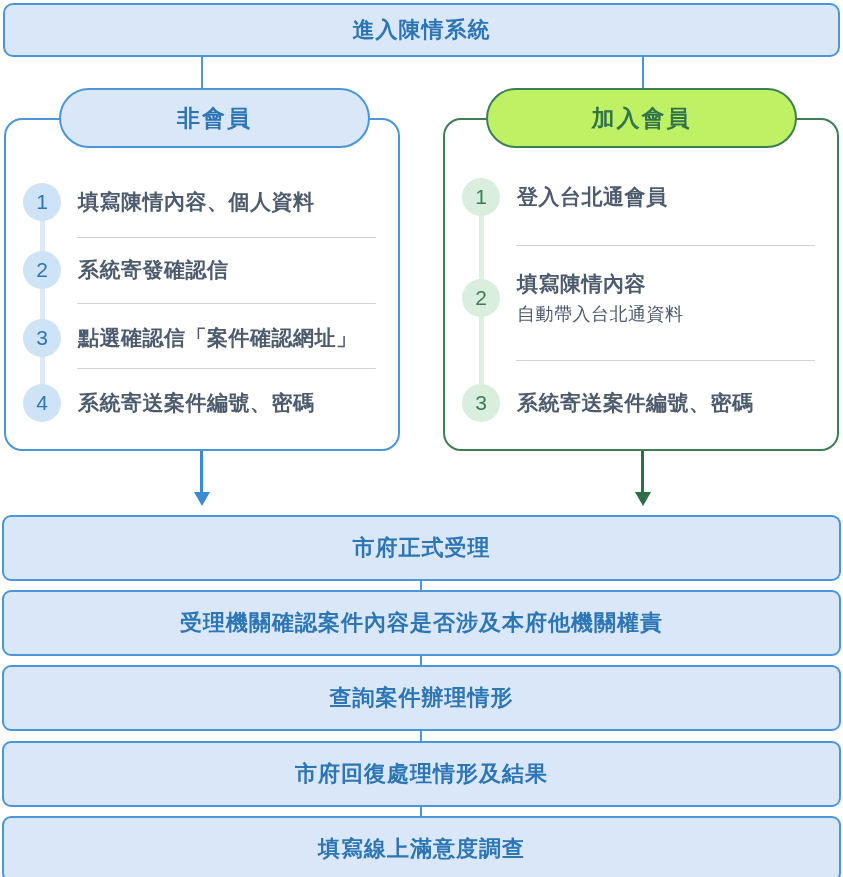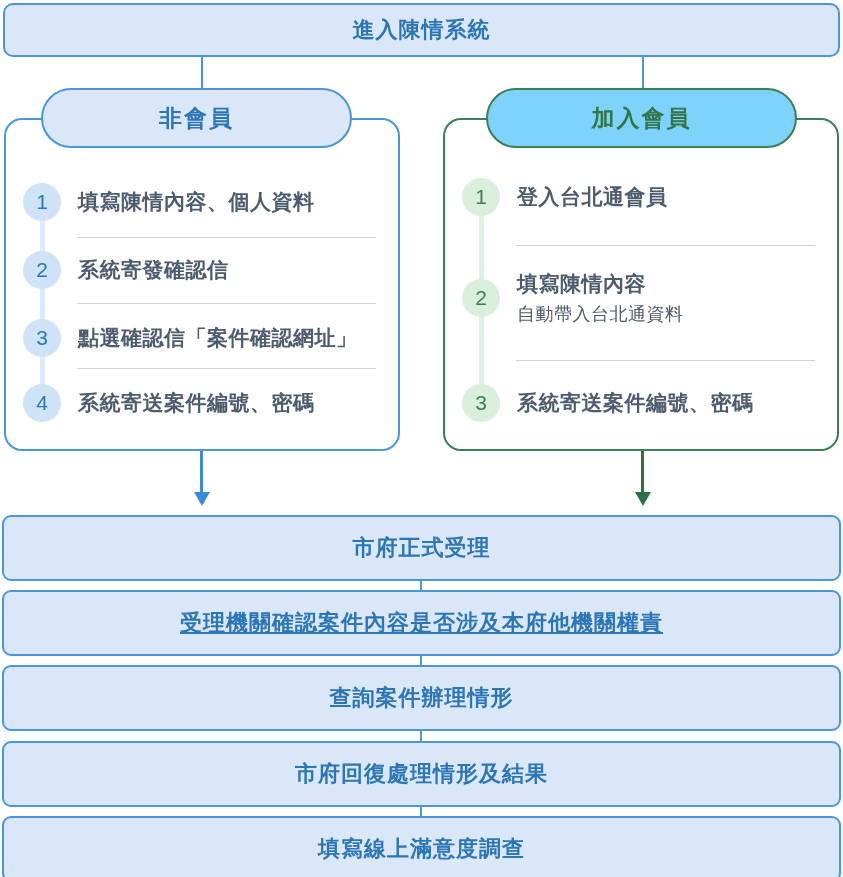--- a/index.html
+++ b/index.html
@@ -24,22 +24,22 @@
     background:#fff;border-radius:18px;
   }
   .panel-blue{left:4px;border:2px solid #4a96d8;}
   .panel-green{left:443px;border:2px solid #3e7e55;}
   
   .pill{
     position:absolute;top:88px;width:311px;height:60px;box-sizing:border-box;
     border-radius:30px;display:flex;align-items:center;justify-content:center;
     font-size:23px;font-weight:bold;letter-spacing:2px;z-index:3;
   }
-  .pill-blue{left:41px;background:#d9e7f8;border:2px solid #4a96d8;color:#2d76b5;}
-  .pill-green{left:486px;background:#7dd3fc;border:2px solid #3e7e55;color:#33744b;}
+  .pill-blue{left:59px;background:#d9e7f8;border:2px solid #4a96d8;color:#2d76b5;}
+  .pill-green{left:486px;background:#bef264;border:2px solid #3e7e55;color:#33744b;}
   
   .track{position:absolute;left:34px;width:5px;border-radius:3px;}
   .track-blue{top:82px;height:201px;background:#dce9f7;}
   .track-green{top:77px;height:206px;background:#ddf0e2;}
   
   .step{
     position:absolute;left:17px;right:6px;display:flex;align-items:center;gap:17px;
     transform:translateY(-50%);
   }
   .dot{
@@ -59,21 +59,21 @@
     border-left:8px solid transparent;border-right:8px solid transparent;}
   .arrow-head-blue{left:194px;border-top:14px solid #3b8ad6;}
   .arrow-head-green{left:635px;border-top:14px solid #2f6f48;}
   
   .bar{
     position:absolute;left:2px;width:839px;height:66px;box-sizing:border-box;
     background:#d9e7f8;border:2px solid #4a96d8;border-radius:9px;z-index:1;
     display:flex;align-items:center;justify-content:center;
     font-size:22px;font-weight:bold;color:#2d76b5;letter-spacing:1px;
   }
-  .bar1{top:515px;} .bar2{top:590px;text-decoration:underline;} .bar3{top:665px;text-align:center;} .bar4{top:741px;} .bar5{top:816px;}
+  .bar1{top:515px;} .bar2{top:590px;} .bar3{top:665px;text-align:center;} .bar4{top:741px;} .bar5{top:816px;}
   .bar-link{position:absolute;left:420px;width:2px;height:21px;background:#4a96d8;}
   .bl1{top:571px;} .bl2{top:646px;} .bl3{top:722px;} .bl4{top:797px;}
 </style>
 </head>
 <body>
 
 <div class="canvas">
 
   <div class="top-bar">
     <span>進入陳情系統</span>

